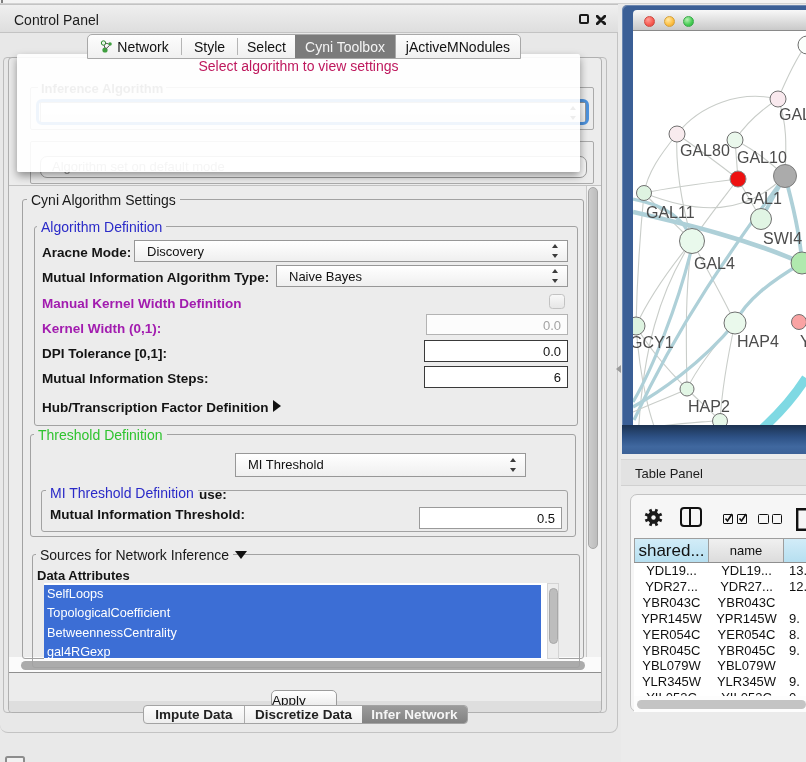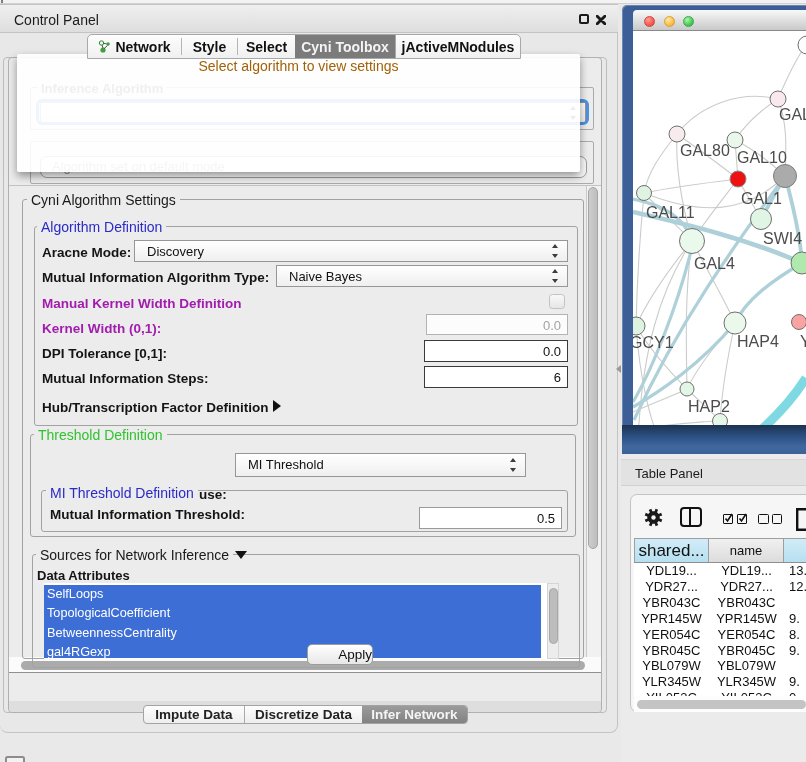--- a/index.html
+++ b/index.html
@@ -26,21 +26,21 @@
 <div class="abs" id="leftwin" style="left:0; top:4px; width:618px; height:729px; background:#e8e8e8; border:1px solid #c3c3c3; border-left:none; border-radius:0 0 8px 8px;">
 </div>
 
 <div class="abs" style="left:0; top:5px; width:618px; height:28px; background:linear-gradient(#efefef,#dedede); border-bottom:1px solid #c3c3c3;"></div>
 <div class="abs" style="left:14px; top:12px; font-size:14px; color:#1c1c1c;">Control Panel</div>
 <div class="abs" style="left:579px; top:14px; width:10px; height:10px; border:2px solid #1a1a1a; border-radius:2px;"></div>
 <svg class="abs" style="left:596px; top:15px;" width="10" height="10" viewBox="0 0 10 10">
     <path d="M1.2 1.2 L8.8 8.8 M8.8 1.2 L1.2 8.8" stroke="#1a1a1a" stroke-width="2.9" stroke-linecap="round"></path>
   </svg>
 
-<div class="abs" style="left:87px; top:34px; height:25px; display:flex; border:1px solid #a8a8a8; border-radius:5px 5px 0 0; overflow:hidden; background:linear-gradient(#fdfdfd,#f0f0f0); z-index:11;font-weight:bold;">
+<div class="abs" style="left:87px; top:34px; height:25px; display:flex; border:1px solid #a8a8a8; border-radius:5px 5px 0 0; overflow:hidden; background:linear-gradient(#fdfdfd,#f0f0f0); z-index:11;">
   <div style="width:93px; display:flex; align-items:center; justify-content:center; font-size:14px; color:#111;"><svg width="13" height="13" viewBox="0 0 13 13" style="margin-right:4px;">
         <circle cx="3.5" cy="3" r="2.2" fill="#e8f6e8" stroke="#2e8b2e" stroke-width="1"></circle>
         <circle cx="10" cy="4" r="1.8" fill="#3f9e3f"></circle>
         <circle cx="5" cy="10" r="2.6" fill="#3f9e3f"></circle>
         <path d="M4 5 L5 8 M5.5 3.2 L8.3 3.8 M9.5 5.5 L6 8.8" stroke="#555" stroke-width="1"></path>
       </svg>Network</div>
   <div style="width:1px; background:#b5b5b5; margin:3px 0;"></div>
   <div style="width:55px; display:flex; align-items:center; justify-content:center; font-size:14px; color:#111;">Style</div>
   <div style="width:1px; background:#b5b5b5; margin:3px 0;"></div>
   <div style="width:57px; display:flex; align-items:center; justify-content:center; font-size:14px; color:#111;">Select</div>
@@ -128,35 +128,35 @@
 <div class="abs" style="left:44px; top:585px; width:497px; height:73px; background:#3c6ed5;"></div>
 <div class="abs" style="left:47px; top:585px; font-size:12.7px; color:#fff; line-height:19.3px; white-space:pre;">SelfLoops
 TopologicalCoefficient
 BetweennessCentrality
 gal4RGexp</div>
 
 <div class="abs" style="left:547px; top:583px; width:12px; height:76px; background:#ededed; border:1px solid #d4d4d4;"></div>
 <div class="abs" style="left:548.5px; top:588px; width:9px; height:56px; background:#bdbdbd; border:1px solid #a8a8a8; border-radius:5px;"></div>
 
 <div class="abs" style="left:9px; top:673px; width:592px; height:28px; background:#ececec;"></div>
-<div class="abs" style="left:271px; top:644px; width:66px; height:21px; border:1px solid #9c9c9c; border-radius:5px; background:linear-gradient(#ffffff,#e7e7e7); font-size:13.5px; color:#111; text-align:right; line-height:19px;margin-left:36px;">Apply</div>
+<div class="abs" style="left:271px; top:690px; width:66px; height:21px; border:1px solid #9c9c9c; border-radius:5px; background:linear-gradient(#ffffff,#e7e7e7); font-size:13.5px; color:#111; text-align:left; line-height:19px;">Apply</div>
 
 <div class="abs" style="left:143px; top:705px; height:19px; display:flex; border:1px solid #a3a3a3; border-radius:4px; overflow:hidden; background:linear-gradient(#fdfdfd,#eeeeee); z-index:2;">
   <div style="width:100px; font-size:13.5px; font-weight:bold; color:#222; display:flex; align-items:center; justify-content:center;">Impute Data</div>
   <div style="width:1px; background:#ababab;"></div>
   <div style="width:117px; font-size:13.5px; font-weight:bold; color:#222; display:flex; align-items:center; justify-content:center;">Discretize Data</div>
   <div style="width:105px; font-size:13.5px; font-weight:bold; color:#f5f5f5; background:linear-gradient(#9b9b9b,#828282); display:flex; align-items:center; justify-content:center;">Infer Network</div>
 </div>
 
 <div class="abs" style="left:616px; top:365px; width:0; height:0; border-top:4px solid transparent; border-bottom:4px solid transparent; border-right:5px solid #9a9a9a;"></div>
 
 <div class="abs" style="left:5px; top:756px; width:20px; height:12px; border:2px solid #8d8d8d; background:#f2f2f2; border-radius:2.5px;"></div>
 
 <div class="abs" style="left:17px; top:54px; width:563px; height:118px; background:rgba(255,255,255,0.91); border-radius:2px; box-shadow:0 4px 9px rgba(0,0,0,0.4); z-index:10;">
-  <div style="position:absolute; top:4px; left:0; width:100%; text-align:center; font-size:14px; color:#a16207;">Select algorithm to view settings</div>
+  <div style="position:absolute; top:4px; left:0; width:100%; text-align:center; font-size:14px; color:#be185d;">Select algorithm to view settings</div>
 </div>
 
 <div class="abs" style="left:622px; top:5px; width:184px; height:450px; background:#3b5f96; border-radius:5px 0 0 0; box-shadow:inset 1px 1px 0 rgba(255,255,255,0.25);"></div>
 <div class="abs" style="left:622px; top:424.5px; width:184px; height:30.5px; background:linear-gradient(#1c3250 0%, #2d5185 40%, #40689f 72%, #3b6096 100%);"></div>
 <div class="abs" style="left:633px; top:10px; width:173px; height:21px; background:linear-gradient(#f8f8f8,#c9c9c9); border-bottom:1px solid #8a8a8a; border-radius:4px 0 0 0;"></div>
 <div class="abs" style="left:644px; top:15.5px; width:11px; height:11px; border-radius:50%; background:radial-gradient(circle at 35% 30%, #ff9d97, #f85a50 60%, #d6423a); border:0.5px solid #ce4840;"></div>
 <div class="abs" style="left:663.5px; top:15.5px; width:11px; height:11px; border-radius:50%; background:radial-gradient(circle at 35% 30%, #ffe9a8, #fdbf41 60%, #e09c2e); border:0.5px solid #d6a138;"></div>
 <div class="abs" style="left:683px; top:15.5px; width:11px; height:11px; border-radius:50%; background:radial-gradient(circle at 35% 30%, #b6f0b2, #46cc53 60%, #2fae3c); border:0.5px solid #3aa94a;"></div>
 
 <div class="abs" style="left:633px; top:31px; width:173px; height:393.5px; background:#ffffff; overflow:hidden;">

